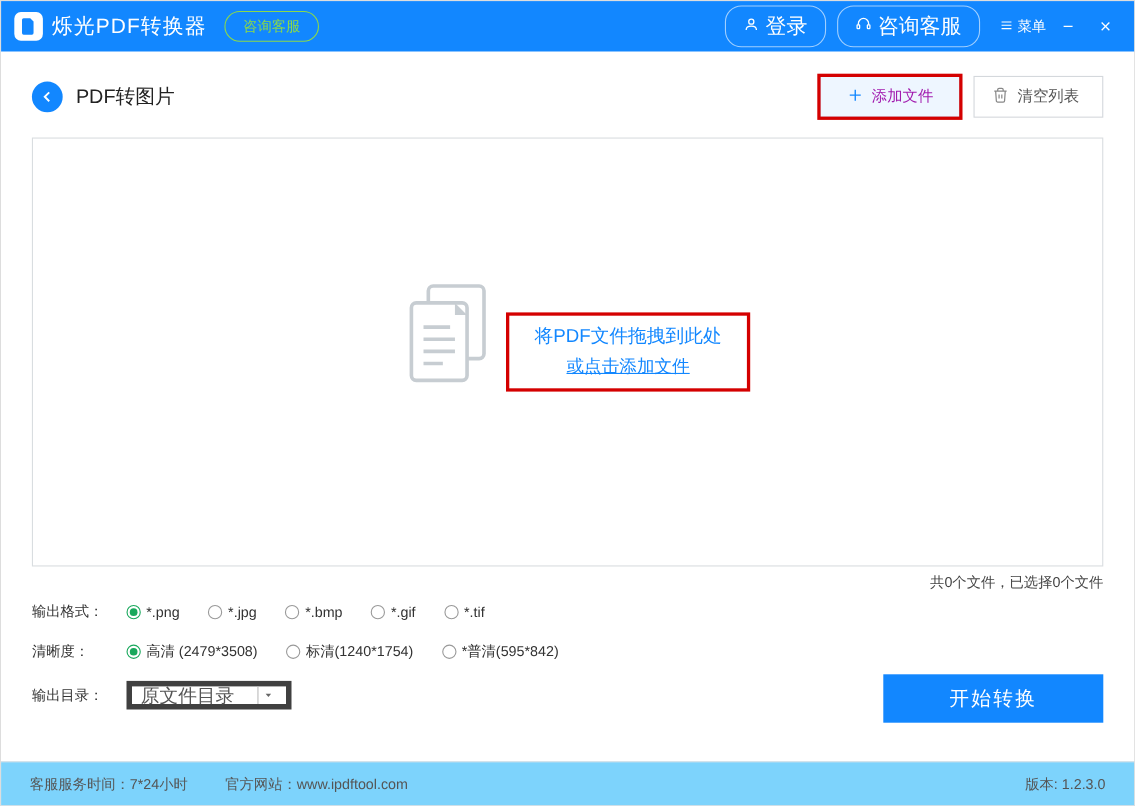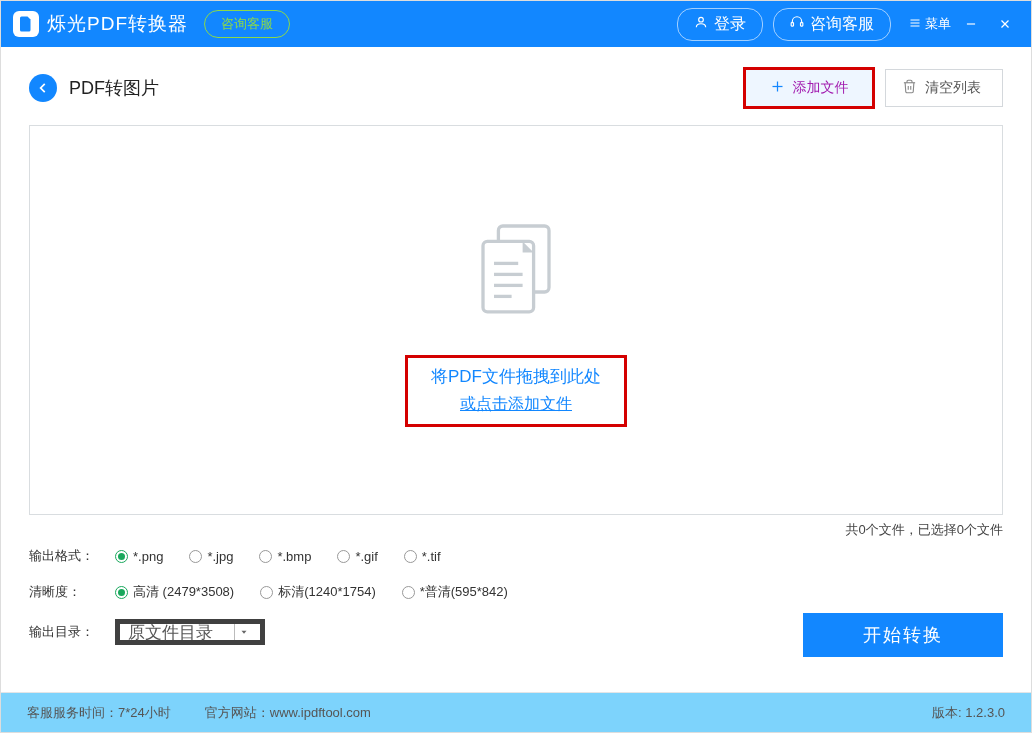--- a/index.html
+++ b/index.html
@@ -6,39 +6,39 @@
   body { font-family: "Microsoft YaHei", Arial, sans-serif; background: #fff; display: flex; justify-content: center; }
   .window { width: 1032px; height: 733px; display: flex; flex-direction: column; border: 1px solid #ddd; }
 
   
   .titlebar { height: 46px; background: #1287ff; display: flex; align-items: center; padding: 0 12px; color: #fff; }
   .logo { width: 26px; height: 26px; background: #fff; border-radius: 6px; display: flex; align-items: center; justify-content: center; margin-right: 8px; }
   .logo svg { width: 18px; height: 18px; }
   .app-name { font-size: 19px; font-weight: 500; letter-spacing: 1px; }
   .membership-btn { margin-left: 16px; border: 1px solid #8bd94a; color: #8bd94a; background: transparent; padding: 4px 16px; border-radius: 14px; font-size: 13px; cursor: pointer; }
   .titlebar-spacer { flex: 1; }
-  .pill-btn { display: flex; align-items: center; gap: 6px; border: 1px solid rgba(255,255,255,0.6); color: #fff; background: transparent; padding: 5px 16px; border-radius: 15px; font-size: 16px; cursor: pointer; margin-left: 10px; }
+  .pill-btn { display: flex; align-items: center; gap: 6px; border: 1px solid rgba(255,255,255,0.6); color: #fff; background: transparent; padding: 5px 16px; border-radius: 15px; font-size: 19px; cursor: pointer; margin-left: 10px; }
   .pill-btn svg { width: 14px; height: 14px; }
   .menu-btn { display: flex; align-items: center; gap: 4px; color: #fff; font-size: 13px; margin-left: 18px; cursor: pointer; }
   .ctrl-icon { width: 28px; height: 28px; display: flex; align-items: center; justify-content: center; margin-left: 6px; cursor: pointer; color: #fff; }
   .ctrl-icon svg { width: 14px; height: 14px; }
 
   
   .content { flex: 1; background: #fff; padding: 22px 28px 0 28px; display: flex; flex-direction: column; }
   .page-header { display: flex; align-items: center; margin-bottom: 18px; }
   .back-circle { width: 28px; height: 28px; border-radius: 50%; background: #1287ff; display: flex; align-items: center; justify-content: center; margin-right: 12px; cursor: pointer; }
   .back-circle svg { width: 14px; height: 14px; }
   .page-title { font-size: 18px; color: #222; font-weight: 500; }
   .header-spacer { flex: 1; }
   .btn-outline { display: flex; align-items: center; gap: 8px; border: 1px solid #d4d8dc; background: #fff; color: #555; padding: 0 16px; height: 38px; min-width: 118px; font-size: 14px; cursor: pointer; }
   .btn-addfile { display: flex; align-items: center; justify-content: center; gap: 8px; border: 1px solid #b8d9ff; background: #eef6ff; color: #a21caf; height: 38px; min-width: 128px; font-size: 14px; cursor: pointer; margin-right: 12px; }
   .btn-addfile svg, .btn-outline svg { width: 15px; height: 15px; }
   .annot-red { outline: 3px solid #d40000; outline-offset: -1px; }
 
-  .dropzone { flex: 0 0 390px; border: 1px solid #d9dde0; display: flex; flex-direction: column; align-items: center; justify-content: center; }
+  .dropzone { flex: 0 0 390px; border: 1px solid #d9dde0; display: flex; align-items: center; justify-content: center; }
   .dropzone-iconwrap { margin-bottom: 28px; }
   .dropzone-iconwrap svg { width: 110px; height: 110px; }
   .dz-text-block { padding: 8px 24px 10px 24px; text-align: center; }
   .dz-line1 { color: #1287ff; font-size: 17px; margin-bottom: 6px; }
   .dz-line2 { color: #1287ff; font-size: 16px; text-decoration: underline; cursor: pointer; }
 
   .status-row { text-align: right; font-size: 13px; color: #444; margin-top: 6px; }
   .options { margin-top: 8px; }
   .opt-row { display: flex; align-items: center; margin-bottom: 18px; font-size: 13px; color: #333; }
   .opt-label { width: 86px; color: #333; }

